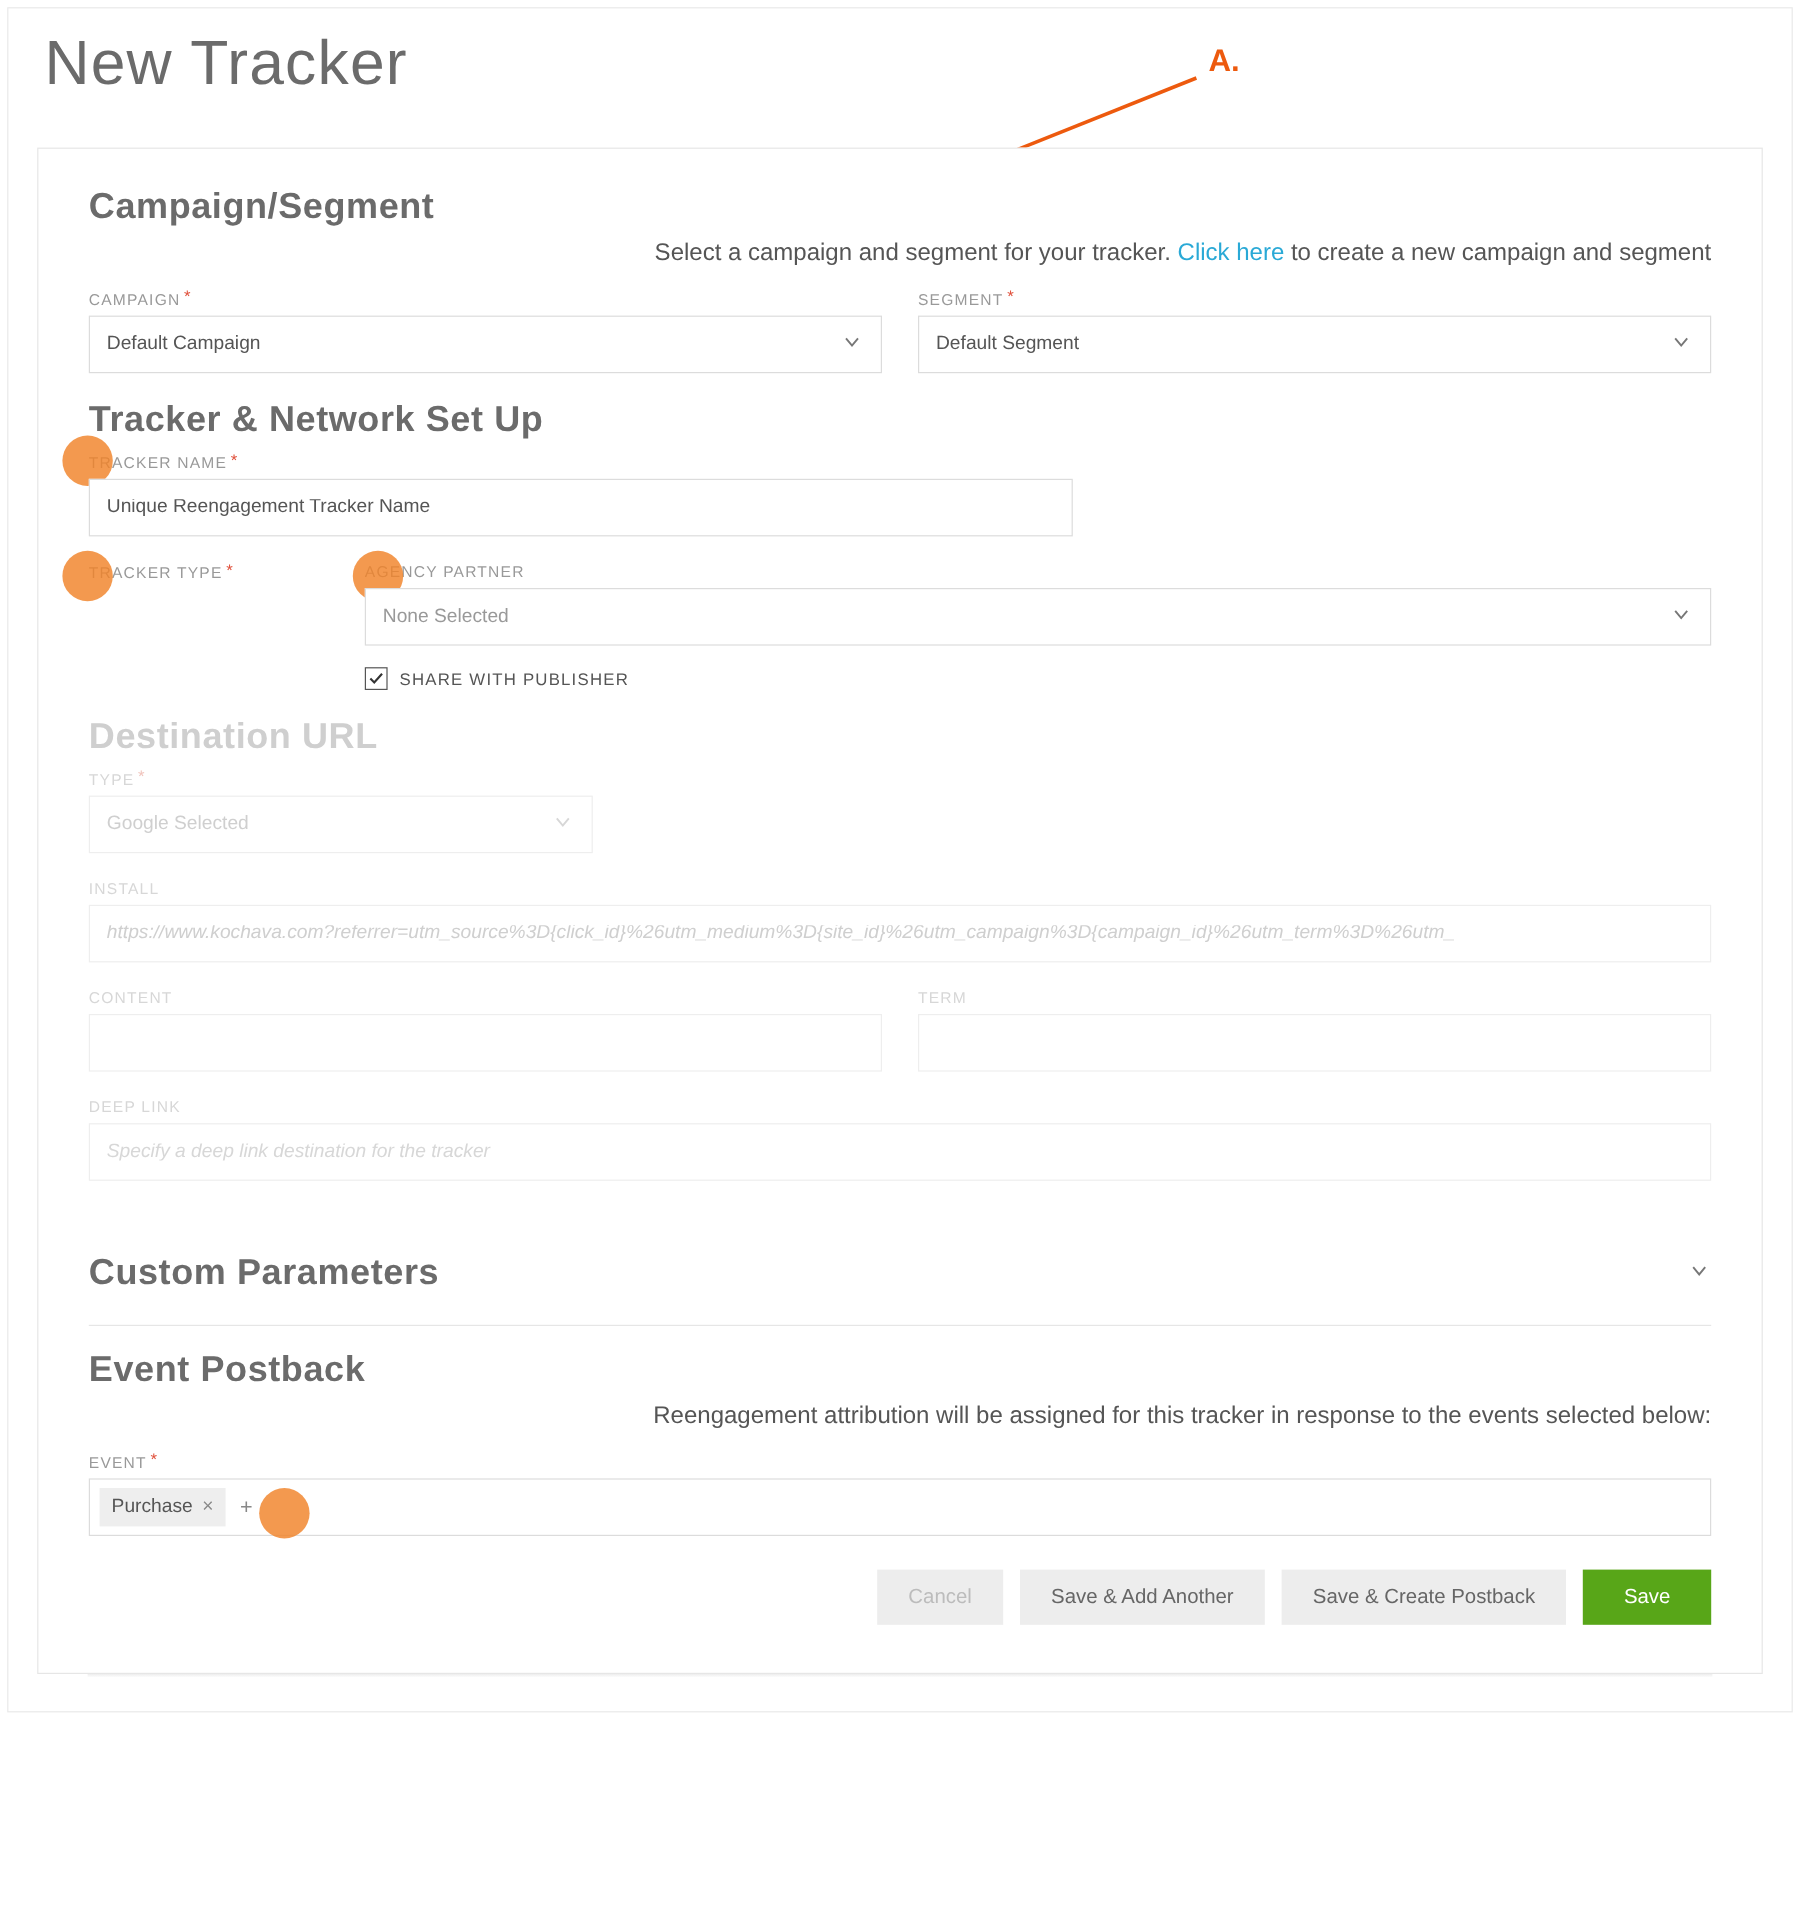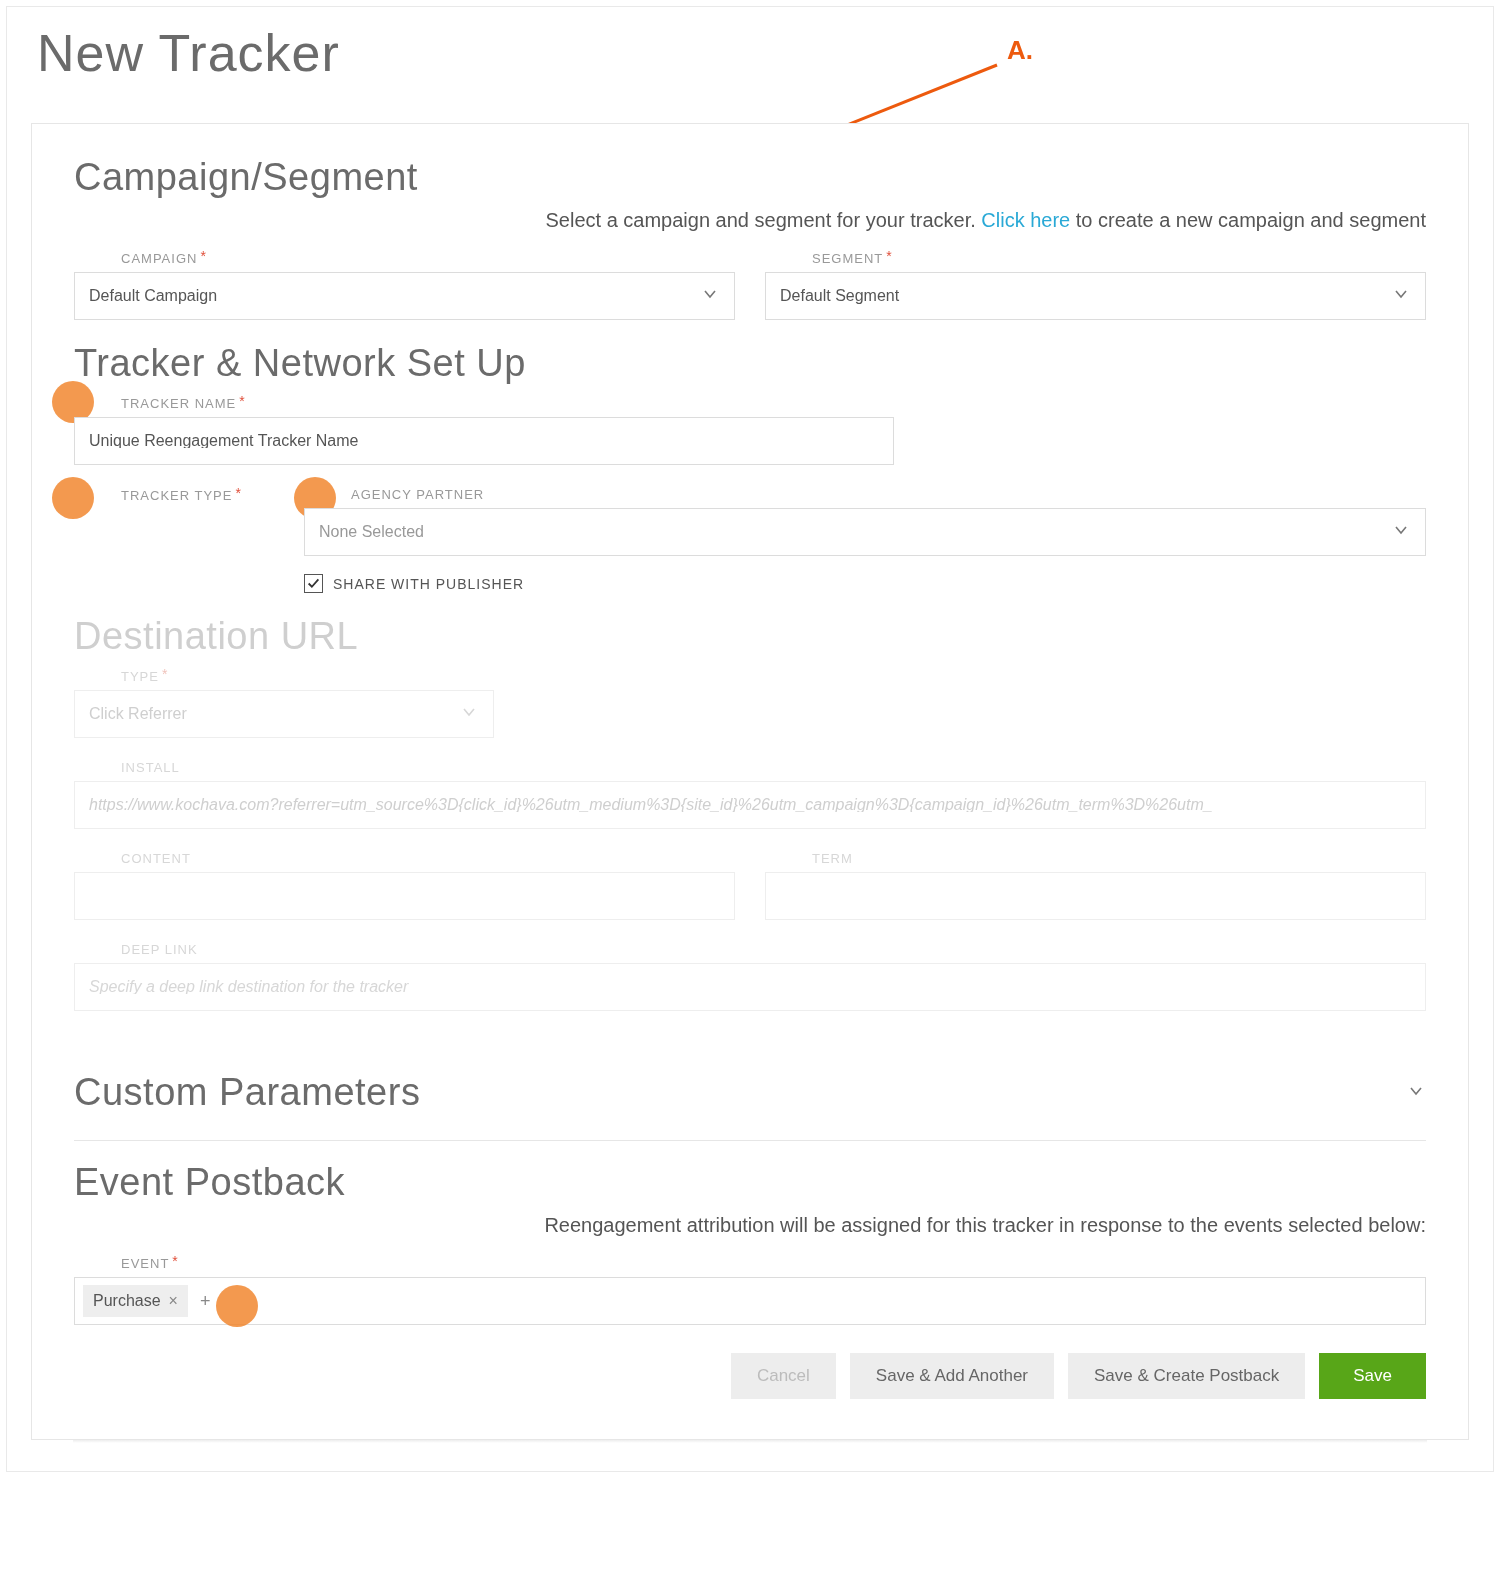--- a/index.html
+++ b/index.html
@@ -1,26 +1,26 @@
 <!DOCTYPE html>
 <html><head>
 <meta charset="utf-8">
 <style>
   * { box-sizing: border-box; margin: 0; padding: 0; }
   html, body { width: 1500px; background: #fff; font-family: "Helvetica Neue", Arial, sans-serif; color: #555; }
   .outer { border: 1px solid #e9e9e9; margin: 6px; padding: 10px 24px 28px 24px; position: relative; }
   .page-title { font-size: 52px; font-weight: 300; color: #6b6b6b; letter-spacing: 1px; margin: 6px 0 40px 6px; }
   .panel { border: 1px solid #e6e6e6; padding: 32px 42px 40px 42px; background: #fff; position: relative; }
-  .section-title { font-size: 38px; font-weight: 400; color: #6b6b6b; letter-spacing: 0.5px; margin-bottom: 10px; }
+  .section-title { font-size: 30px; font-weight: 700; color: #6b6b6b; letter-spacing: 0.5px; margin-bottom: 10px; }
   .section-title.dim { color: #cfcfcf; }
   .desc { font-size: 20px; color: #555; margin-bottom: 18px; text-align: right; }
   .desc a { color: #2aa9d6; text-decoration: none; }
   .row { display: flex; gap: 30px; margin-bottom: 22px; }
   .field { display: flex; flex-direction: column; }
-  .label { font-size: 13px; letter-spacing: 1px; color: #999; text-transform: uppercase; margin-bottom: 6px; margin-left: 47px; }
+  .label { font-size: 13px; letter-spacing: 1px; color: #999; text-transform: uppercase; margin-bottom: 6px; }
   .label.dim { color: #d7d7d7; }
   .req { color: #e04f3a; margin-left: 3px; font-size: 14px; position: relative; top: -2px; }
   .select, .input { height: 48px; border: 1px solid #dcdcdc; background: #fff; display: flex; align-items: center; padding: 16px 14px; font-size: 16px; color: #555; position: relative; }
   .select.dim, .input.dim { color: #cfcfcf; border-color: #eee; }
   .select .val { flex: 1; overflow: hidden; text-overflow: ellipsis; white-space: nowrap; }
   .select .chev { margin-left: 10px; color: #777; }
   .select.dim .chev { color: #d7d7d7; }
   .input input { border: none; outline: none; width: 100%; height: 100%; font-size: 16px; color: #555; background: transparent; }
   .input.dim input { color: #cfcfcf; font-style: italic; }
   .input.dim input::placeholder { color: #d7d7d7; }
@@ -129,21 +129,21 @@
         <span class="checkbox-label">SHARE WITH PUBLISHER</span>
       </div>
     </div>
 
     <div class="section-title dim" style="margin-top:10px">Destination URL</div>
 
     <div class="row" style="margin-top:10px">
       <div class="field" style="width:420px">
         <div class="label dim"><span>TYPE</span><span class="req" style="color:#f0c3bb">*</span></div>
         <div class="select dim">
-          <span class="val">Click Referrer</span>
+          <span class="val">Google Selected</span>
           <span class="chev"><svg class="chev-svg" viewBox="0 0 20 20">
                 <path d="M5 7l5 6 5-6" fill="none" stroke="currentColor" stroke-width="1.6"></path>
               </svg></span>
         </div>
       </div>
     </div>
 
     <div class="row">
       <div class="field" style="flex:1">
         <div class="label dim">INSTALL</div>

